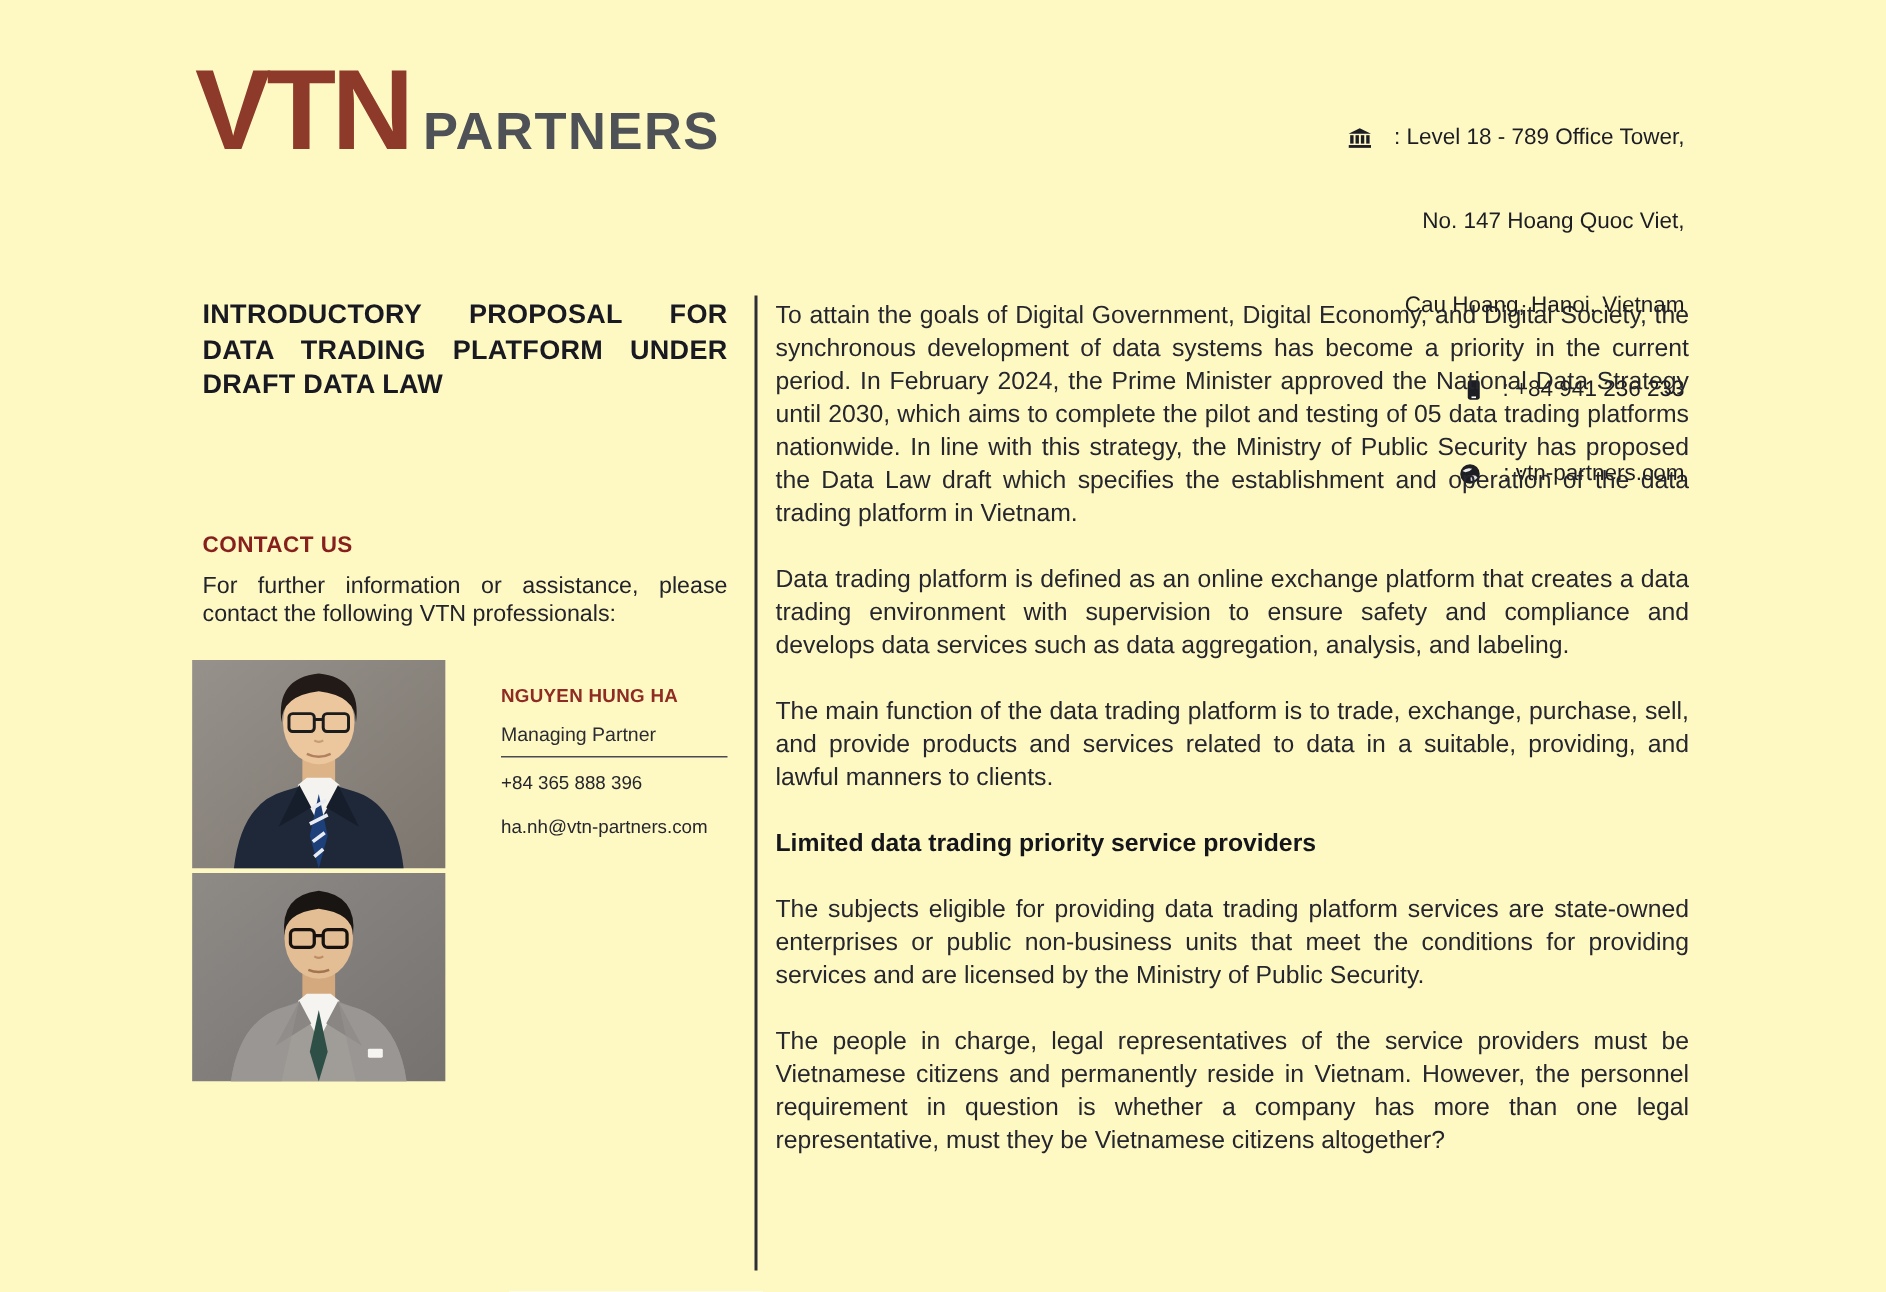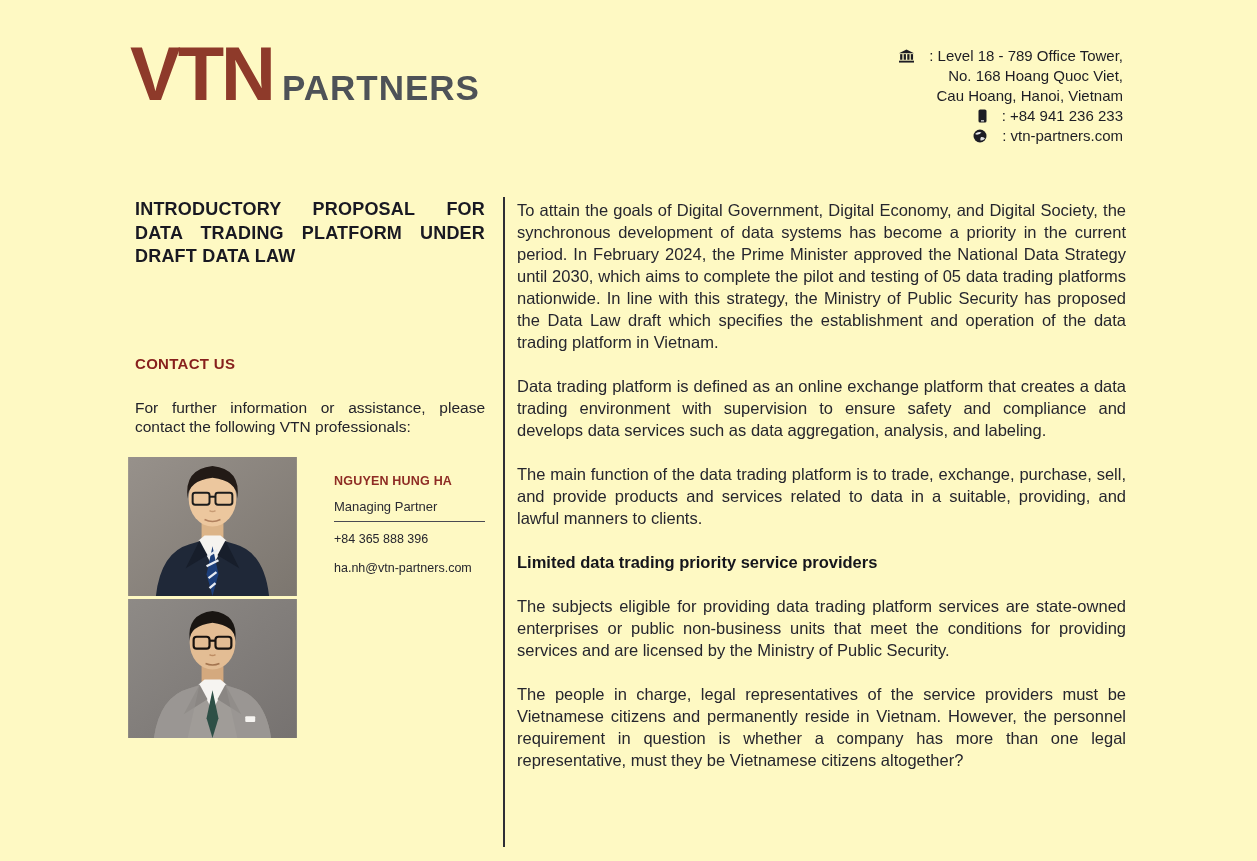--- a/index.html
+++ b/index.html
@@ -47,21 +47,21 @@
   
   .header-contact {
     position: absolute;
     right: 134px;
     top: 46px;
     text-align: right;
     font-size: 15px;
     line-height: 20px;
     color: #1d1d24;
   }
-  .hc-line { display: flex; justify-content: flex-end; align-items: center; gap: 15px; }
+  .hc-line { display: flex; justify-content: flex-end; align-items: center; gap: 15px; margin-top: 36px; }
   .hc-icon { display: inline-flex; align-items: center; }
 
   
   .col-divider {
     position: absolute;
     left: 503px;
     top: 197px;
     width: 2px;
     height: 650px;
     background: #2e2e36;
@@ -78,21 +78,21 @@
     letter-spacing: 0.2px;
   }
   .contact-us-heading {
     margin-top: 86px;
     font-size: 15px;
     font-weight: bold;
     letter-spacing: 0.3px;
     color: #871f1c;
   }
   .contact-us-intro {
-    margin-top: 26px;
+    margin-top: 9px;
     font-size: 15.5px;
     line-height: 19.5px;
     color: #23232b;
     text-align: justify;
   }
   .professionals { margin-top: 20px; margin-left: -8px; }
   .prof-row { display: flex; gap: 36px; }
   .prof-row + .prof-row { margin-top: 3px; }
   .headshot { width: 171px; height: 139px; flex: 0 0 171px; display: block; }
   .prof-info { width: 172px; padding-top: 17px; }
@@ -144,21 +144,21 @@
             <rect x="1.2" y="5" width="2.4" height="6" fill="#1d1d24"></rect>
             <rect x="5" y="5" width="2.4" height="6" fill="#1d1d24"></rect>
             <rect x="8.8" y="5" width="2.4" height="6" fill="#1d1d24"></rect>
             <rect x="12.6" y="5" width="2.4" height="6" fill="#1d1d24"></rect>
             <rect x="0" y="12" width="16" height="2" fill="#1d1d24"></rect>
           </svg>
       </span>
       <span>: Level 18 - 789 Office Tower,</span>
     </div>
     <div class="hc-line">
-      <span>No. 168 Hoang Quoc Viet,</span>
+      <span>No. 147 Hoang Quoc Viet,</span>
     </div>
     <div class="hc-line">
       <span>Cau Hoang, Hanoi, Vietnam</span>
     </div>
     <div class="hc-line">
       <span class="hc-icon">
         <svg width="9" height="14" viewBox="0 0 9 14">
             <rect x="0.5" y="0.5" width="8" height="13" rx="1.6" fill="#1d1d24"></rect>
             <rect x="3" y="11.3" width="3" height="1.1" fill="#ffffff"></rect>
           </svg>

